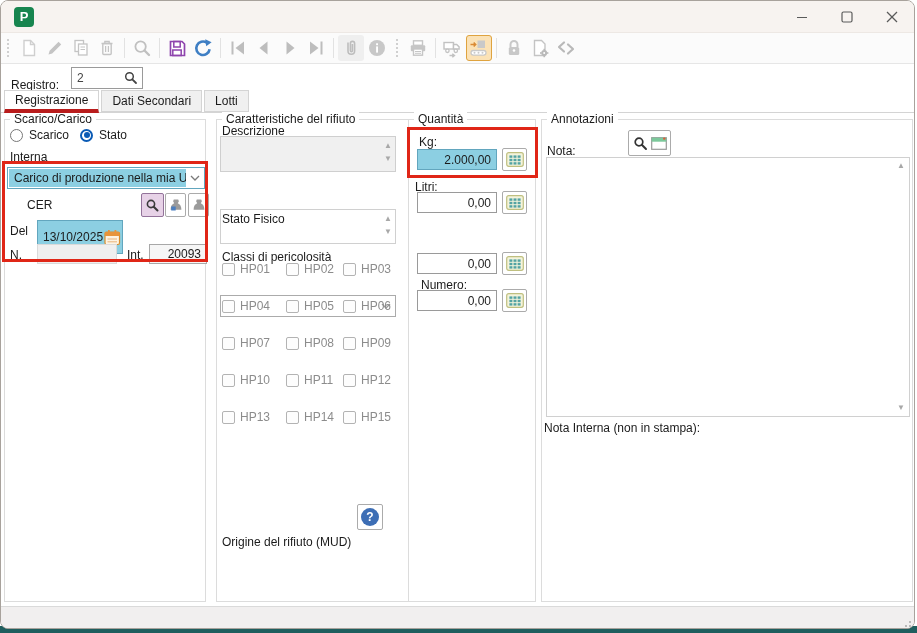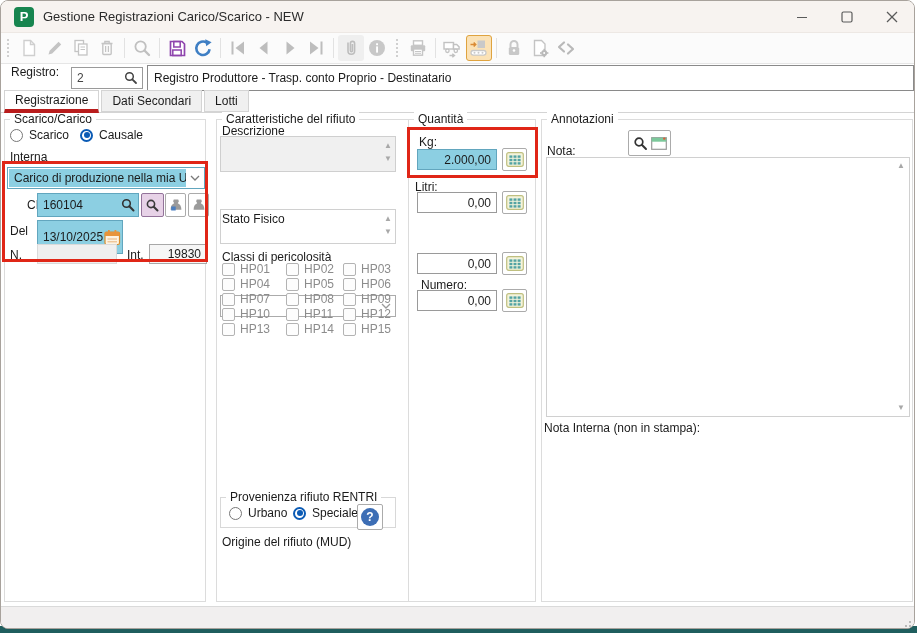--- a/index.html
+++ b/index.html
@@ -46,38 +46,37 @@
   .rb.on{border:2px solid #0B5BB5;position:relative}
   .rb.on::after{content:"";position:absolute;left:1.5px;top:1.5px;width:6px;height:6px;border-radius:50%;background:#0B5BB5}
   .cb2{width:13px;height:13px;border:1px solid #B3B3B3;background:#FDFDFD;border-radius:2px;box-sizing:border-box;flex:0 0 auto}
   .ck{display:flex;align-items:center;gap:5px;color:#8C8C8C}
   .ta{border:1px solid #D0D0D0;background:#fff;box-sizing:border-box;position:relative}
   .ta.dis{background:#F0F0F0;border-color:#CFCFCF}
   .sa{color:#A8A8A8;font-size:8px;line-height:8px}
   .sa-top{position:absolute;right:4px;top:4px}
   .sa-bot{position:absolute;right:4px;bottom:4px}
   .sa-stack{position:absolute;right:3px;top:5px;display:flex;flex-direction:column;gap:5px}
-  .hpgrid{display:grid;grid-template-columns:64px 57px 57px;row-gap:1px}
+  .hpgrid{display:grid;grid-template-columns:64px 57px 57px;row-gap:23px}
   .redbox{position:absolute;border:3px solid #E02617;box-sizing:border-box;z-index:5;pointer-events:none}
   
   .statusbar{position:absolute;left:0;top:605px;width:100%;height:24px;background:#F1EFEF;border-top:1px solid #DADADA;box-sizing:border-box}
   .rgrip{position:absolute;right:3px;bottom:3px;width:10px;height:10px}
   .rgrip i{position:absolute;width:2px;height:2px;background:#B9B9B9}
 </style>
 </head>
 <body>
 
 <div class="stage">
   <div class="teal-strip"></div>
 
   <div class="win">
 
     <div class="titlebar">
       <div class="appicon">P</div>
-      <div class="title-text">Gestione Registrazioni Carico/Scarico - NEW</div>
       <div class="chrome">
         <div class="cb">
             <svg width="12" height="12">
               <line x1="1" y1="6.5" x2="11" y2="6.5" stroke="#5a5a5a" stroke-width="1.2"></line>
             </svg>
           </div>
         <div class="cb">
             <svg width="12" height="12">
               <rect x="1" y="1" width="10" height="10" rx="1.5" fill="none" stroke="#5a5a5a" stroke-width="1.2"></rect>
             </svg>
@@ -228,64 +227,54 @@
           </svg>
         </div>
       <div class="tb">
           <svg width="22" height="22">
             <path d="M9 5.5 L4 10 l5 4.5" fill="none" stroke="#B9B9B9" stroke-width="2.2" stroke-linecap="round" stroke-linejoin="round"></path>
             <path d="M13 7.5 l5 4.5 -5 4.5" fill="none" stroke="#B9B9B9" stroke-width="2.2" stroke-linecap="round" stroke-linejoin="round"></path>
           </svg>
         </div>
     </div>
 
-    <div class="abs lbl" style="left:10px;top:64px">Registro:</div>
+    <div class="abs lbl" style="left:10px;top:77px">Registro:</div>
     <div class="abs fld" style="left:70px;top:66px;width:72px;height:22px">
       <span style="padding-left:5px;flex:1;color:#444">2</span>
       <svg width="16" height="16" style="margin-right:3px">
           <circle cx="6.5" cy="6.5" r="3.8" fill="none" stroke="#444" stroke-width="1.5"></circle>
           <line x1="9.3" y1="9.3" x2="13" y2="13" stroke="#444" stroke-width="1.8" stroke-linecap="round"></line>
         </svg>
     </div>
-    <div class="abs fld" style="left:146px;top:64px;width:767px;height:26px;border-color:#8a8a8a">
-      <span style="padding-left:6px">Registro Produttore - Trasp. conto Proprio - Destinatario</span>
-    </div>
 
     <div class="tabline"></div>
     <div class="tabs">
       <div class="tab active">Registrazione</div>
       <div class="tab">Dati Secondari</div>
       <div class="tab">Lotti</div>
     </div>
 
     <div class="grp" style="left:3px;top:118px;width:202px;height:483px">
       <span class="gt">Scarico/Carico</span>
       <div class="abs" style="left:5px;top:8px;display:flex;align-items:center;gap:6px">
         <span class="rb"></span>
         <span class="lbl">Scarico</span>
       </div>
       <div class="abs" style="left:75px;top:8px;display:flex;align-items:center;gap:6px">
         <span class="rb on"></span>
-        <span class="lbl">Causale</span>
+        <span class="lbl">Stato</span>
       </div>
       <div class="abs lbl" style="left:5px;top:30px">Interna</div>
       <div class="abs combo hl" style="left:2px;top:47px;width:198px;height:22px">
         <span class="cv">Carico di produzione nella mia U.L.</span>
         <svg class="chev" width="10" height="6">
             <polyline points="1,1 5,5 9,1" fill="none" stroke="#7a7a7a" stroke-width="1.3"></polyline>
           </svg>
       </div>
       <div class="abs lbl" style="left:22px;top:78px">CER</div>
-      <div class="abs bluefld" style="left:32px;top:73px;width:102px;height:24px">
-        <span style="padding-left:5px;flex:1">160104</span>
-        <svg width="16" height="16" style="margin-right:2px">
-            <circle cx="6.5" cy="6.5" r="3.8" fill="none" stroke="#333" stroke-width="1.6"></circle>
-            <line x1="9.3" y1="9.3" x2="13.5" y2="13.5" stroke="#333" stroke-width="2" stroke-linecap="round"></line>
-          </svg>
-      </div>
       <div class="abs btn purple" style="left:136px;top:73px;width:23px;height:24px">
         <svg width="15" height="15">
             <circle cx="6" cy="6" r="3.6" fill="none" stroke="#3a3a3a" stroke-width="1.6"></circle>
             <line x1="8.7" y1="8.7" x2="12.5" y2="12.5" stroke="#3a3a3a" stroke-width="2" stroke-linecap="round"></line>
           </svg>
       </div>
       <div class="abs btn" style="left:160px;top:73px;width:21px;height:24px">
         <svg width="16" height="18">
             <path d="M6.2 7.2 L5.1 5.2 5.8 3.6 h4.4 l.7 1.6 -1.1 2 c2.3 1 3.6 3 3.6 6.6 H2.6 c0-3.6 1.3-5.6 3.6-6.6z" fill="#9B9B9B"></path>
             <rect x="3.2" y="10.5" width="4.5" height="4" fill="#4A7EC0"></rect>
@@ -305,21 +294,21 @@
             <rect x="4" y="1" width="1.8" height="3.4" fill="#E8943A"></rect>
             <rect x="10.5" y="1" width="1.8" height="3.4" fill="#E8943A"></rect>
             <line x1="3.5" y1="10" x2="13" y2="10" stroke="#E8B37A"></line>
             <line x1="3.5" y1="12.8" x2="13" y2="12.8" stroke="#E8B37A"></line>
           </svg>
       </div>
       <div class="abs lbl" style="left:5px;top:128px">N.</div>
       <div class="abs greyfld" style="left:32px;top:124px;width:80px;height:20px"><span></span></div>
       <div class="abs lbl" style="left:122px;top:128px">Int.</div>
       <div class="abs sunkfld" style="left:144px;top:124px;width:58px;height:20px">
-        <span style="padding-right:5px">19830</span>
+        <span style="padding-right:5px">20093</span>
       </div>
     </div>
 
     <div class="grp" style="left:215px;top:118px;width:218px;height:483px">
       <span class="gt">Caratteristiche del rifiuto</span>
       <div class="abs lbl" style="left:5px;top:4px">Descrizione</div>
       <div class="abs ta dis" style="left:3px;top:16px;width:176px;height:36px">
         <div class="sa-stack">
             <span class="sa">▲</span>
             <span class="sa">▼</span>
@@ -393,31 +382,20 @@
             <span>HP13</span>
           </span>
         <span class="ck">
             <span class="cb2"></span>
             <span>HP14</span>
           </span>
         <span class="ck">
             <span class="cb2"></span>
             <span>HP15</span>
           </span>
-      </div>
-      <div class="grp" style="left:3px;top:377px;width:176px;height:31px;border-color:#D8D8D8">
-        <span class="gt">Provenienza rifiuto RENTRI</span>
-        <div class="abs" style="left:8px;top:8px;display:flex;align-items:center;gap:6px">
-          <span class="rb"></span>
-          <span class="lbl">Urbano</span>
-        </div>
-        <div class="abs" style="left:72px;top:8px;display:flex;align-items:center;gap:6px">
-          <span class="rb on"></span>
-          <span class="lbl">Speciale</span>
-        </div>
       </div>
       <div class="abs btn" style="left:140px;top:384px;width:26px;height:26px;z-index:3">
         <span style="width:18px;height:18px;border-radius:50%;background:#3D6EB5;color:#fff;font-weight:bold;font-size:12px;display:flex;align-items:center;justify-content:center">?</span>
       </div>
       <div class="abs lbl" style="left:5px;top:415px">Origine del rifiuto (MUD)</div>
 
     </div>
 
     <div class="grp" style="left:407px;top:118px;width:128px;height:483px">
       <span class="gt">Quantità</span>

